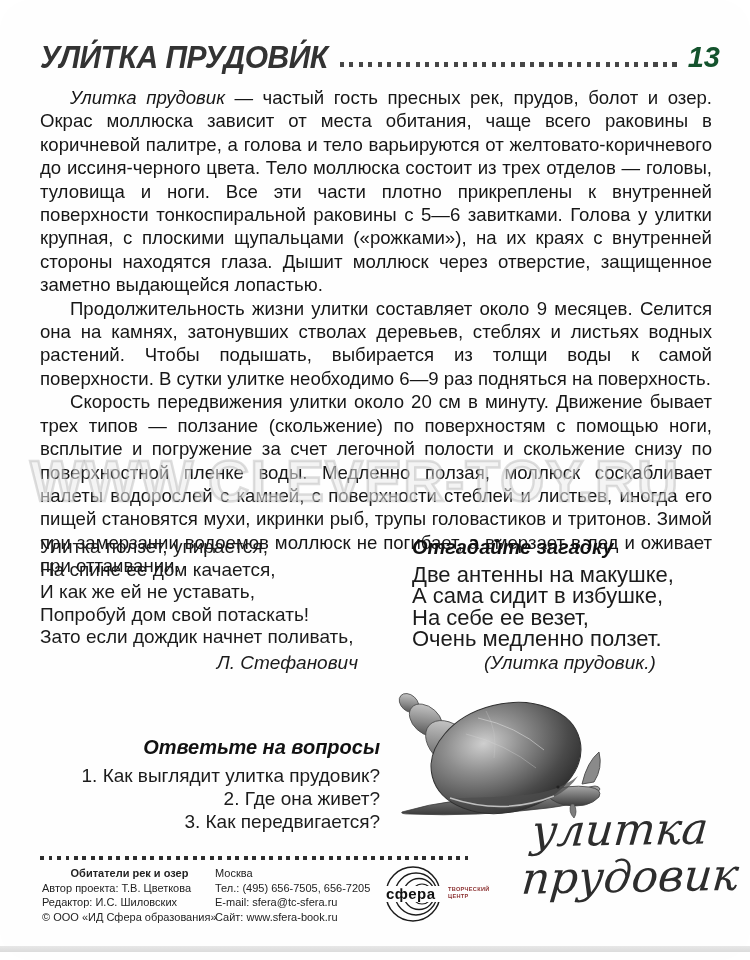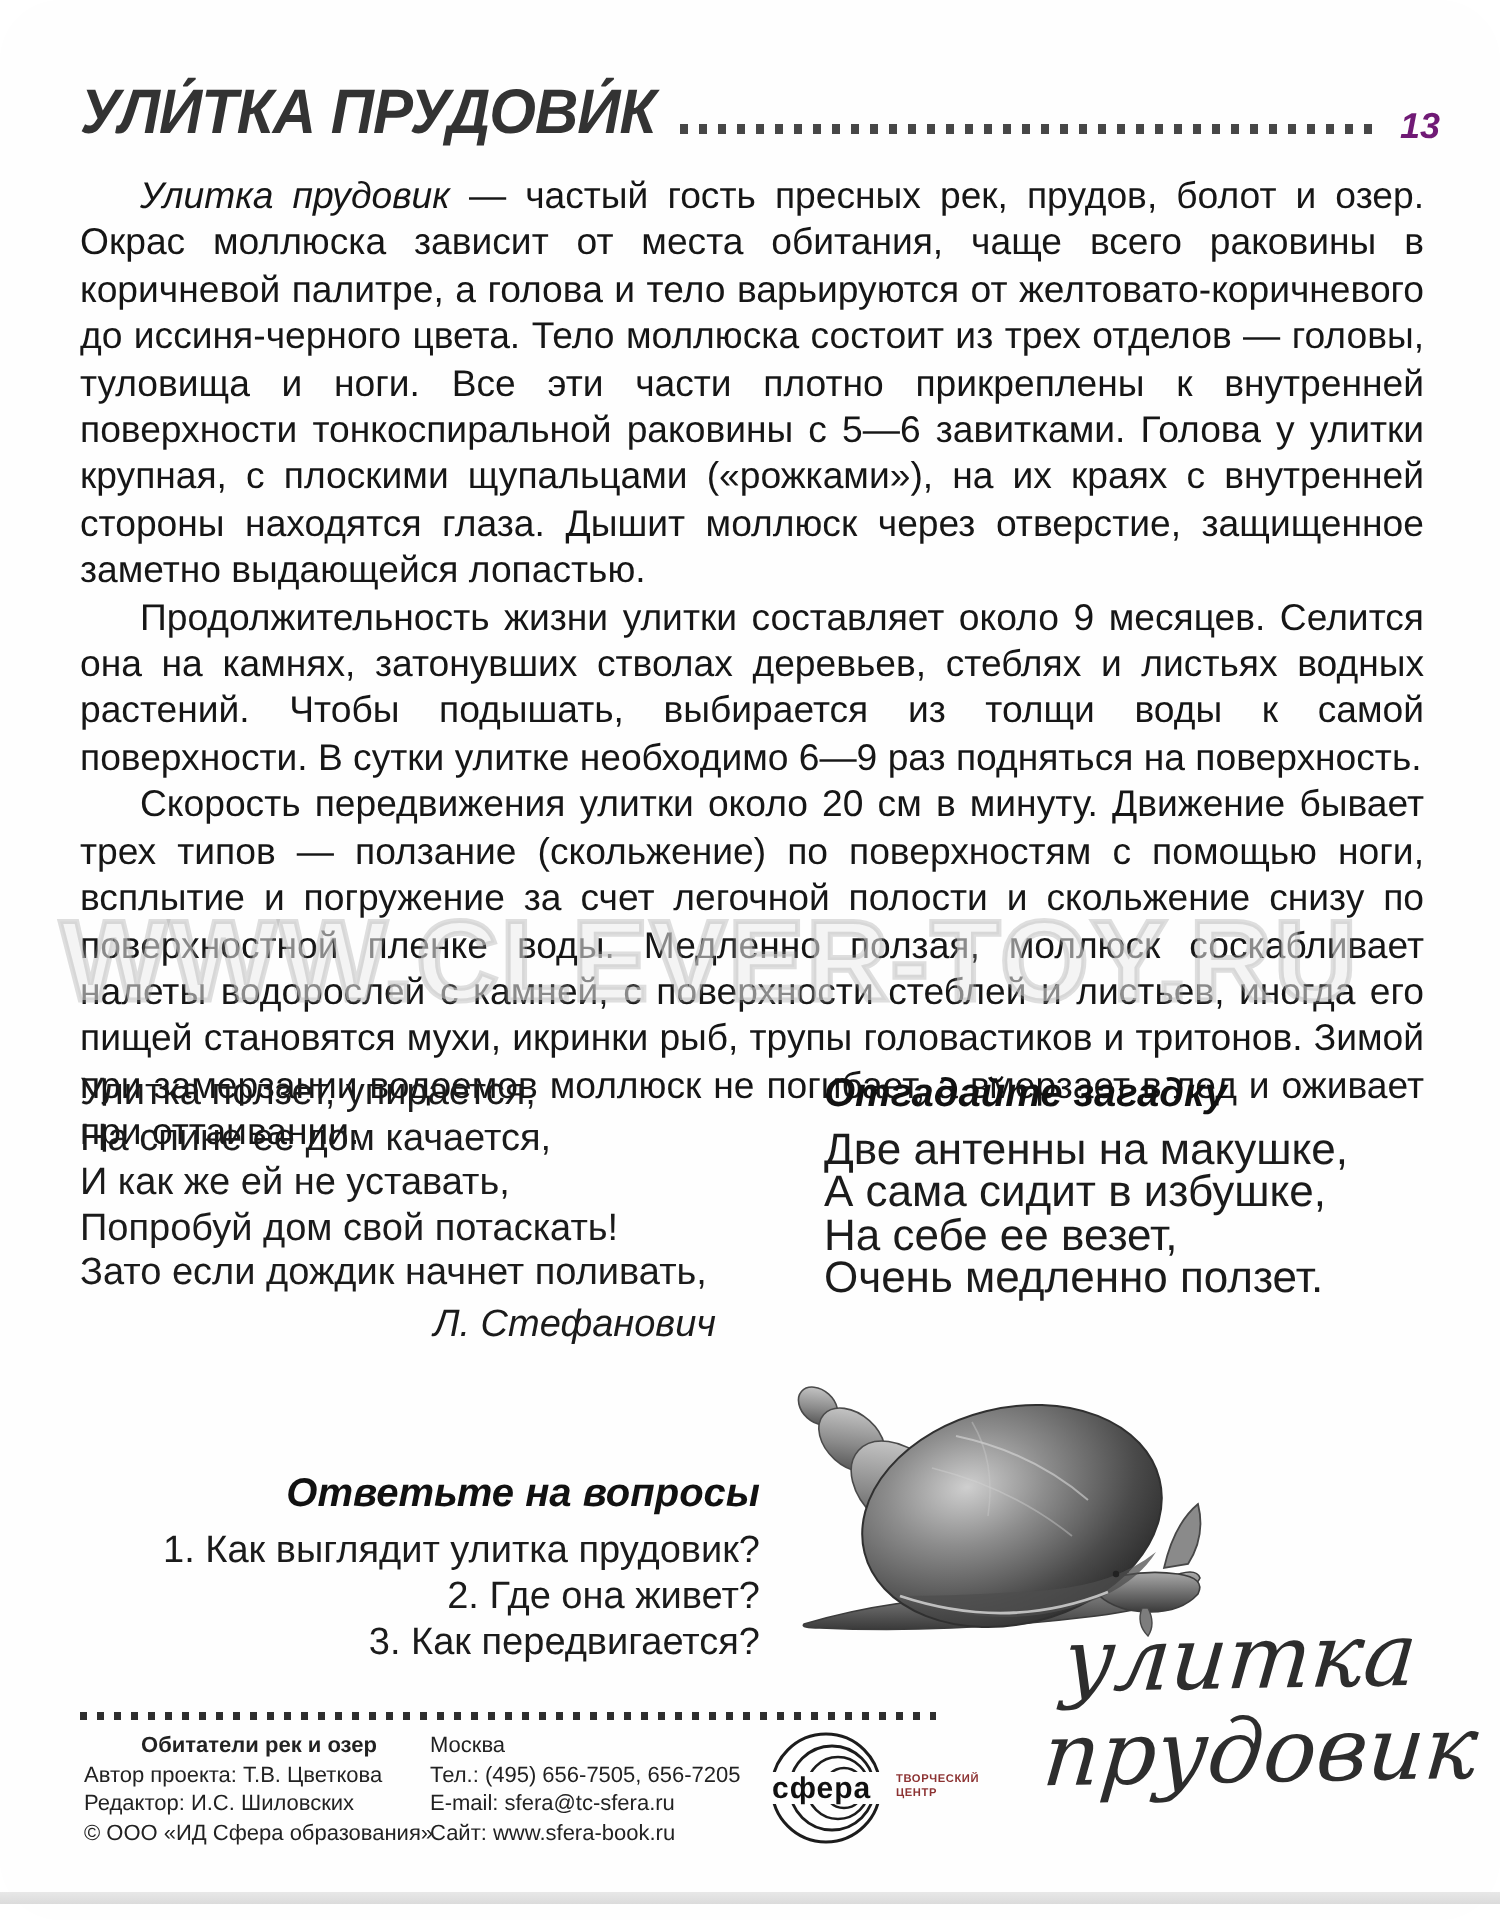--- a/index.html
+++ b/index.html
@@ -21,21 +21,21 @@
   .header .title{
     font-size:30px;font-weight:bold;font-style:italic;
     letter-spacing:-0.5px;color:#333;white-space:nowrap;
     transform:scaleY(1.05);
   }
   .header .leader{
     flex:1;height:5px;margin:0 10px 7px 12px;
     background-image:repeating-linear-gradient(90deg,#474747 0 4px,transparent 4px 9.5px);
   }
   .header .pagenum{
-    font-size:18px;font-weight:bold;font-style:italic;color:#701a75;
+    font-size:29px;font-weight:bold;font-style:italic;color:#14532d;
     margin-bottom:0px;
   }
 
   
   .bodytext{
     position:absolute;left:40px;top:86px;width:672px;
     font-size:18.6px;line-height:23.4px;text-align:justify;
     color:#161616;
   }
   .bodytext p{margin:0;text-indent:30px;}
@@ -125,20 +125,21 @@
     <div class="line">Зато если дождик начнет поливать,</div>
     <div class="author">Л. Стефанович</div>
   </div>
 
   <div class="riddle">
     <div class="colhead">Отгадайте загадку</div>
     <div class="line">Две антенны на макушке,</div>
     <div class="line">А сама сидит в избушке,</div>
     <div class="line">На себе ее везет,</div>
     <div class="line">Очень медленно ползет.</div>
+    <div class="answer">(Улитка прудовик.)</div>
   </div>
 
   <div class="questions">
     <div class="colhead">Ответьте на вопросы</div>
     <div class="line">1. Как выглядит улитка прудовик?</div>
     <div class="line">2. Где она живет?</div>
     <div class="line">3. Как передвигается?</div>
   </div>
 
   <svg class="snail" viewBox="0 0 224 136" xmlns="http://www.w3.org/2000/svg">

